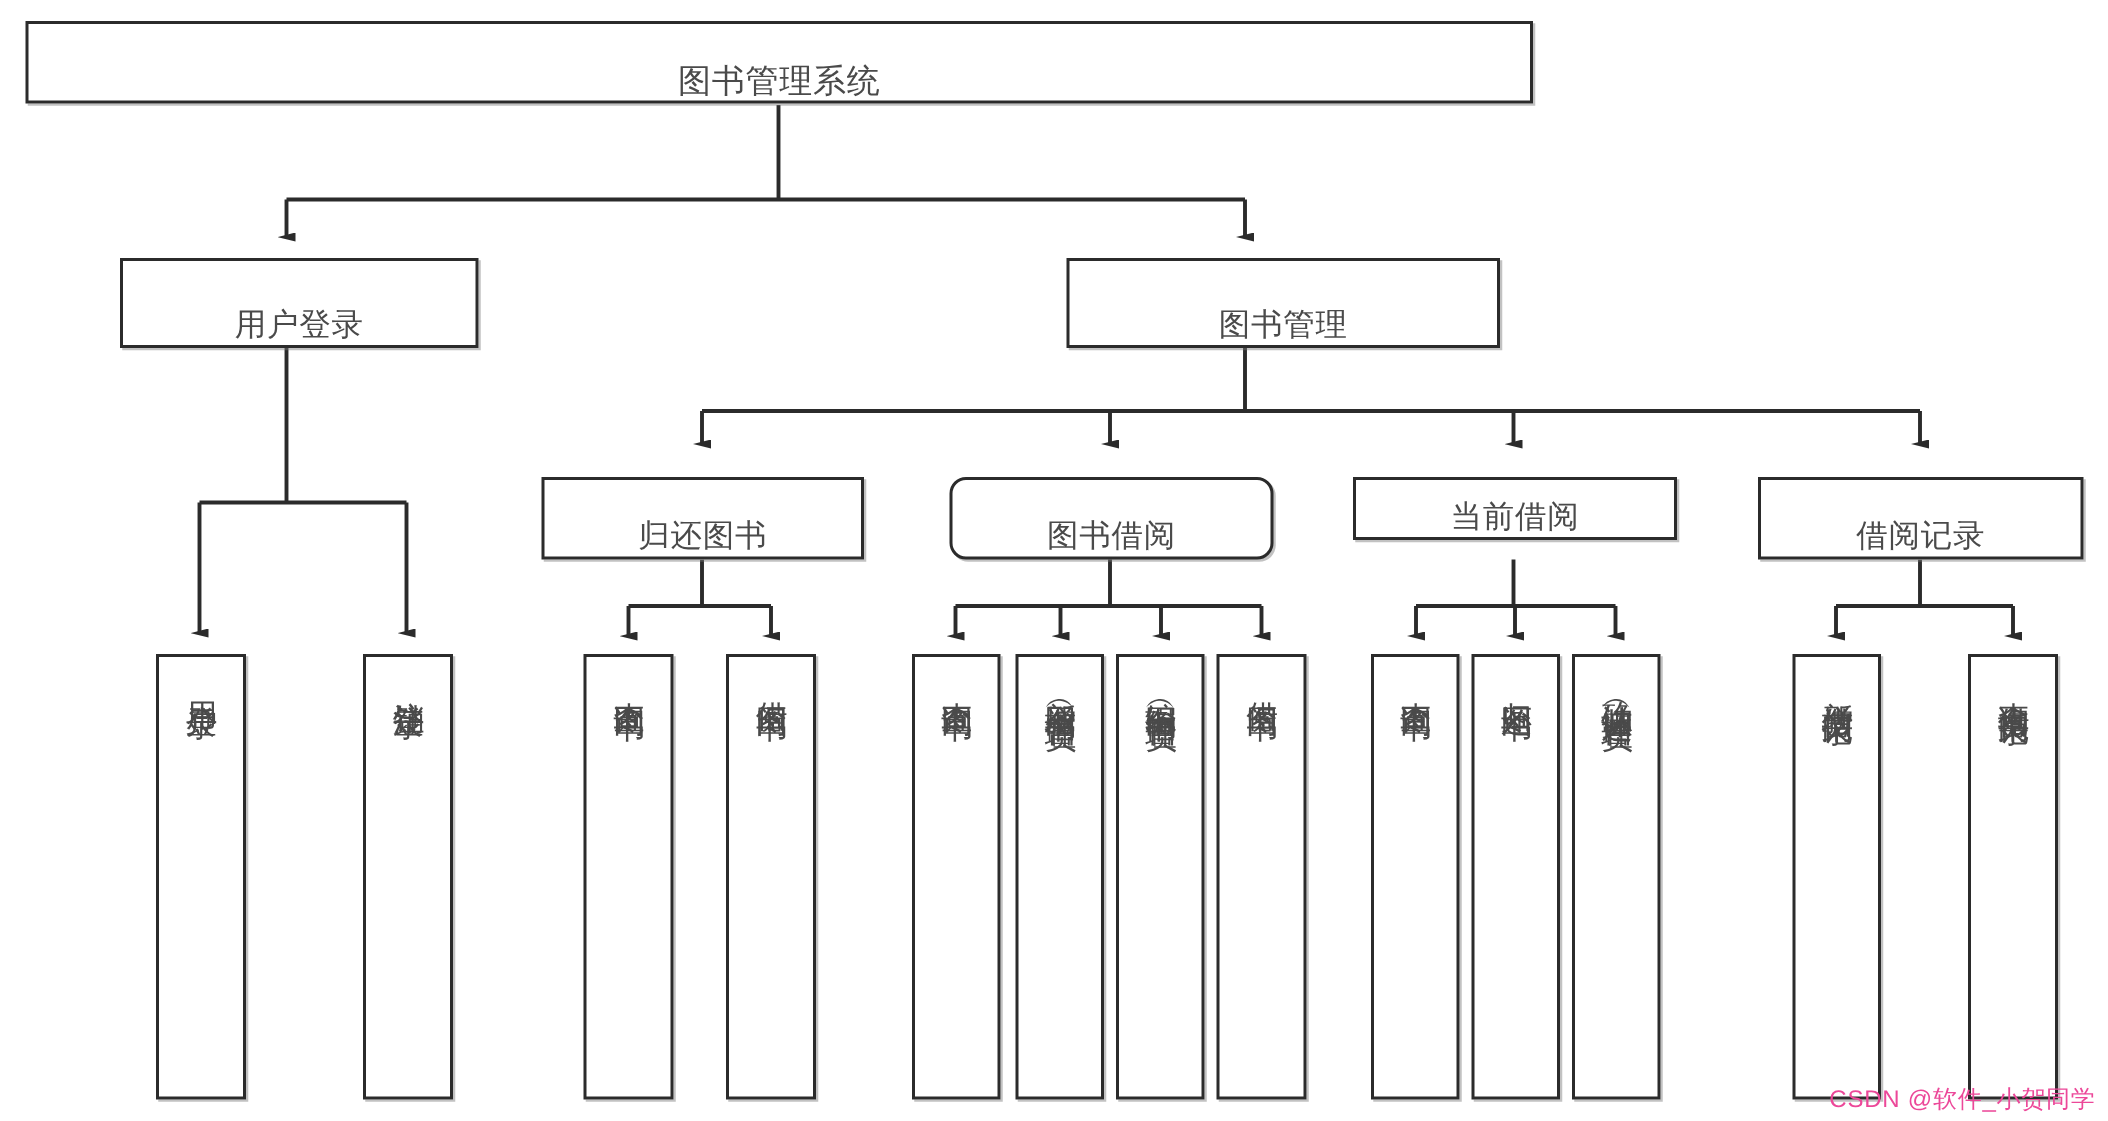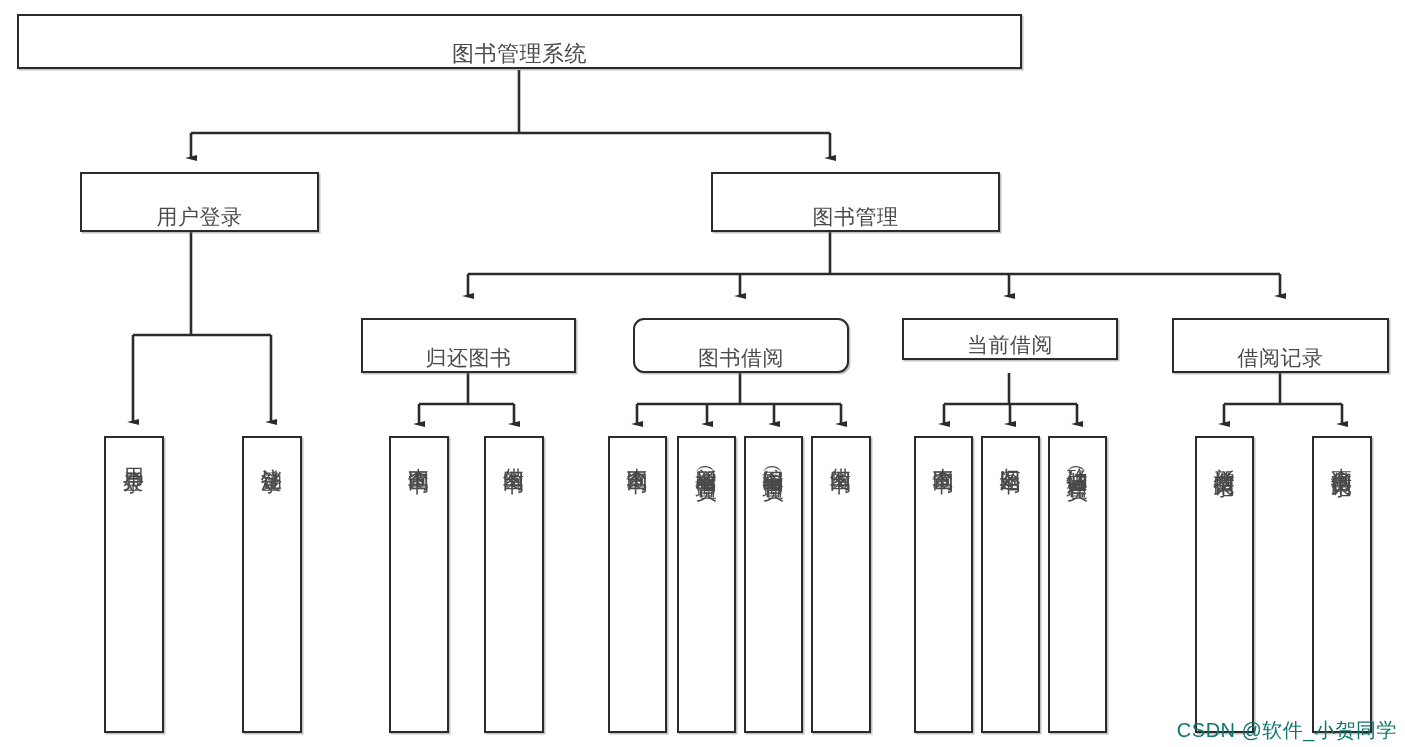--- a/index.html
+++ b/index.html
@@ -57,22 +57,22 @@
     font-size: 21px;
     writing-mode: vertical-rl;
     text-orientation: upright;
     letter-spacing: 2px;
     line-height: 1.0;
   }
   .watermark {
     position: absolute;
     right: 8px;
     bottom: 3px;
-    font-size: 20px;
-    color: #0f766e;
+    font-size: 16px;
+    color: #ec4899;
     letter-spacing: 0.5px;
     pointer-events: none;
     white-space: nowrap;
   }
 </style>
 </head>
 <body>
 
 <div id="diagram-root">
 

